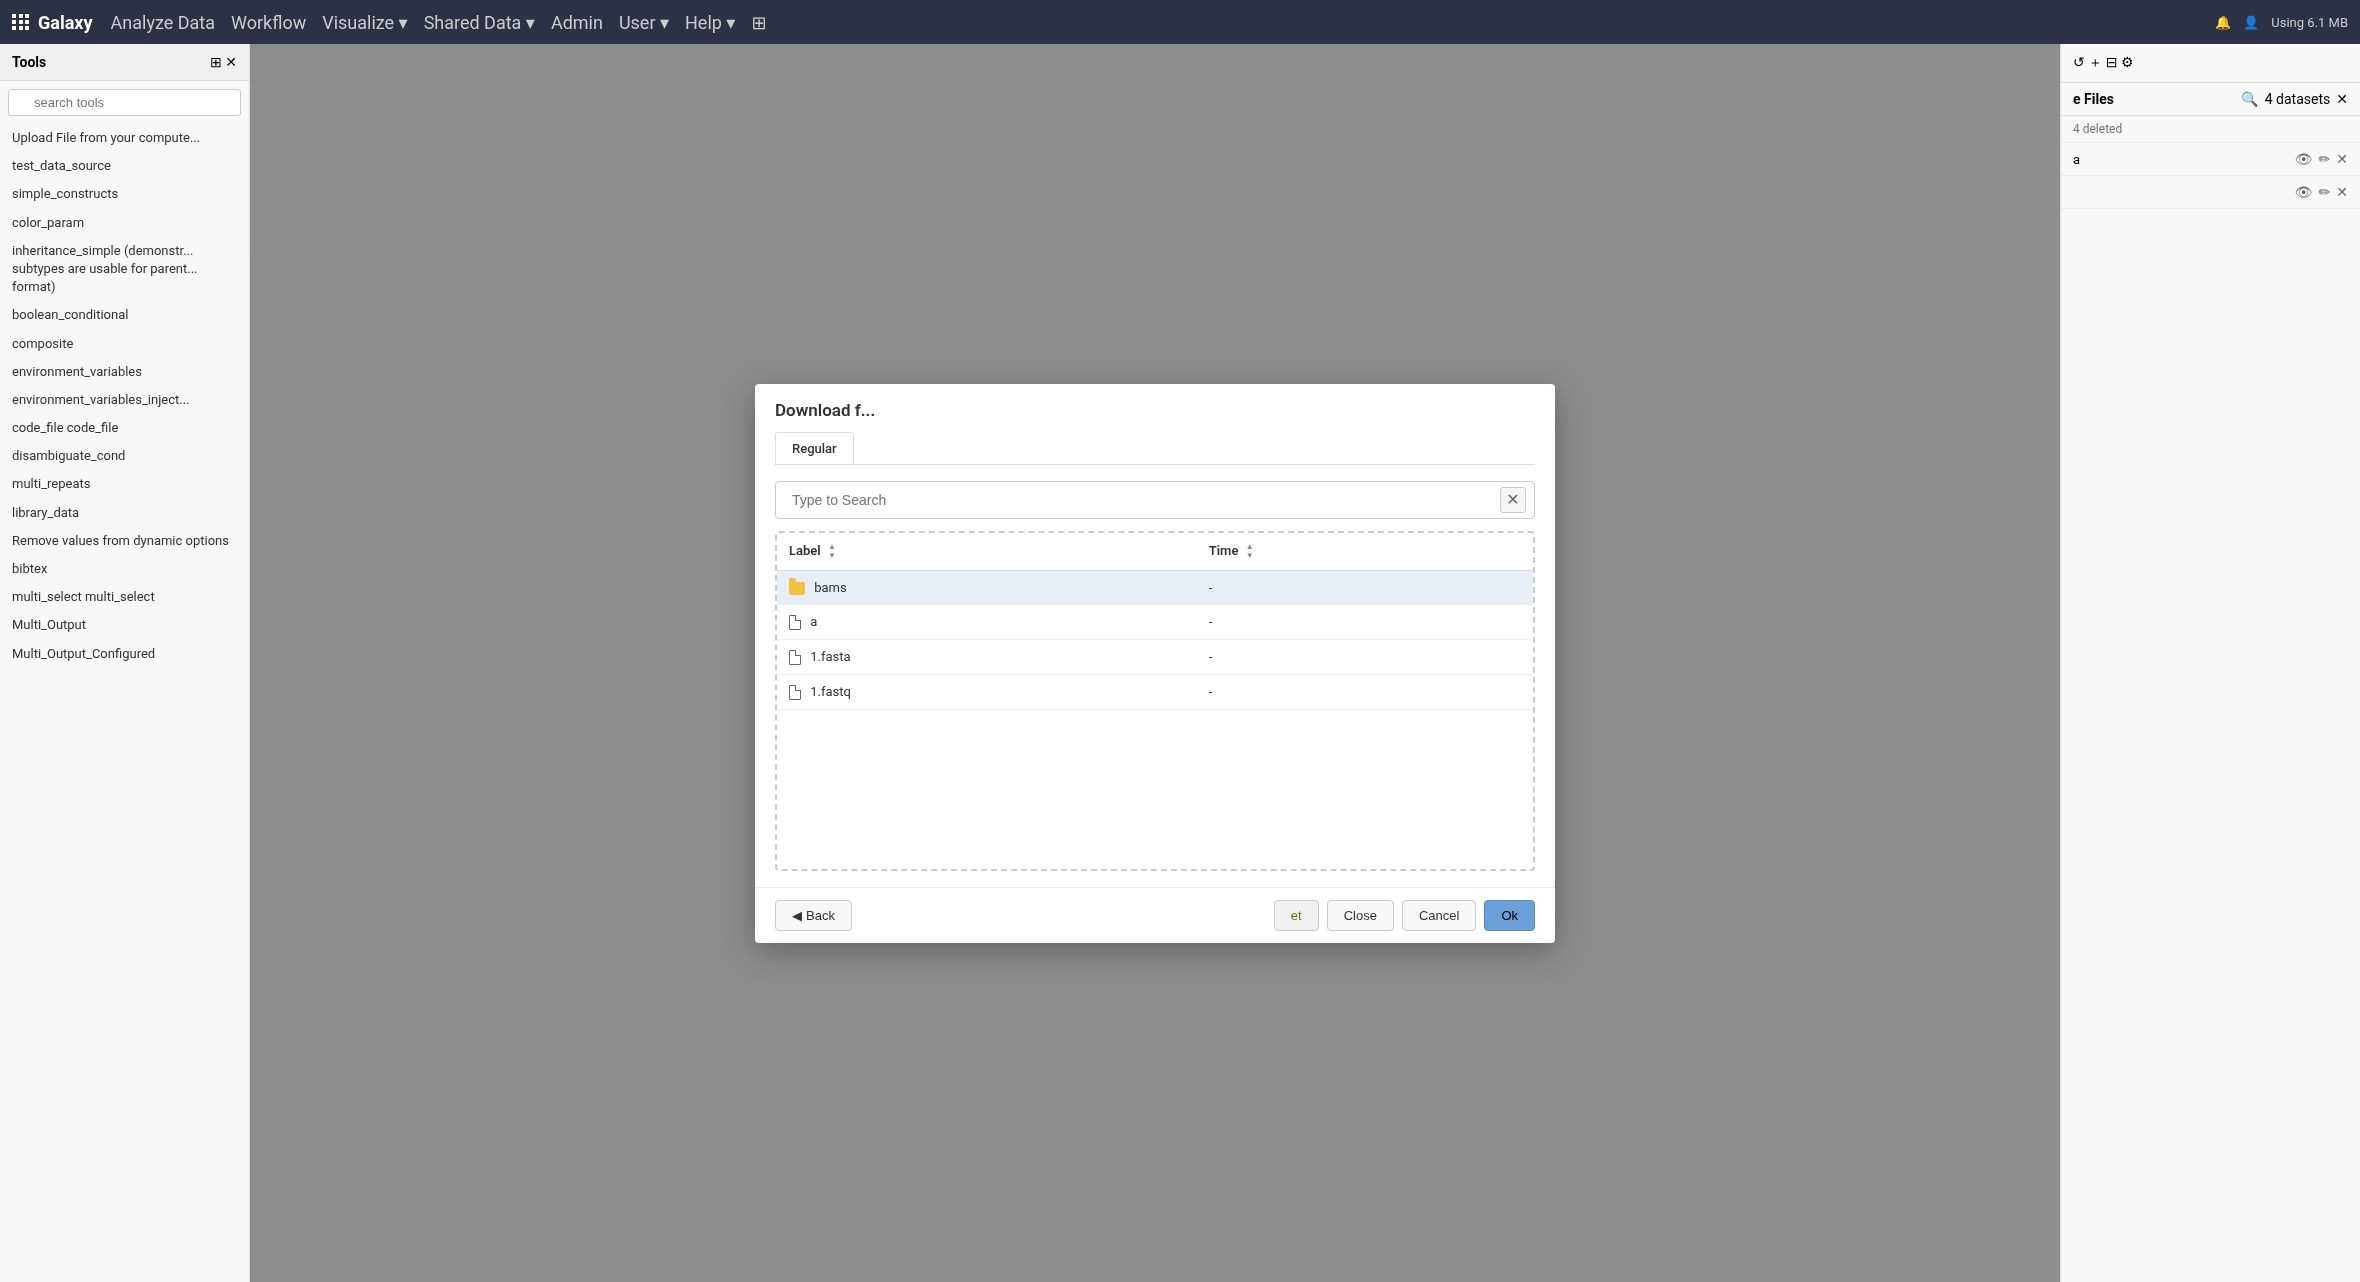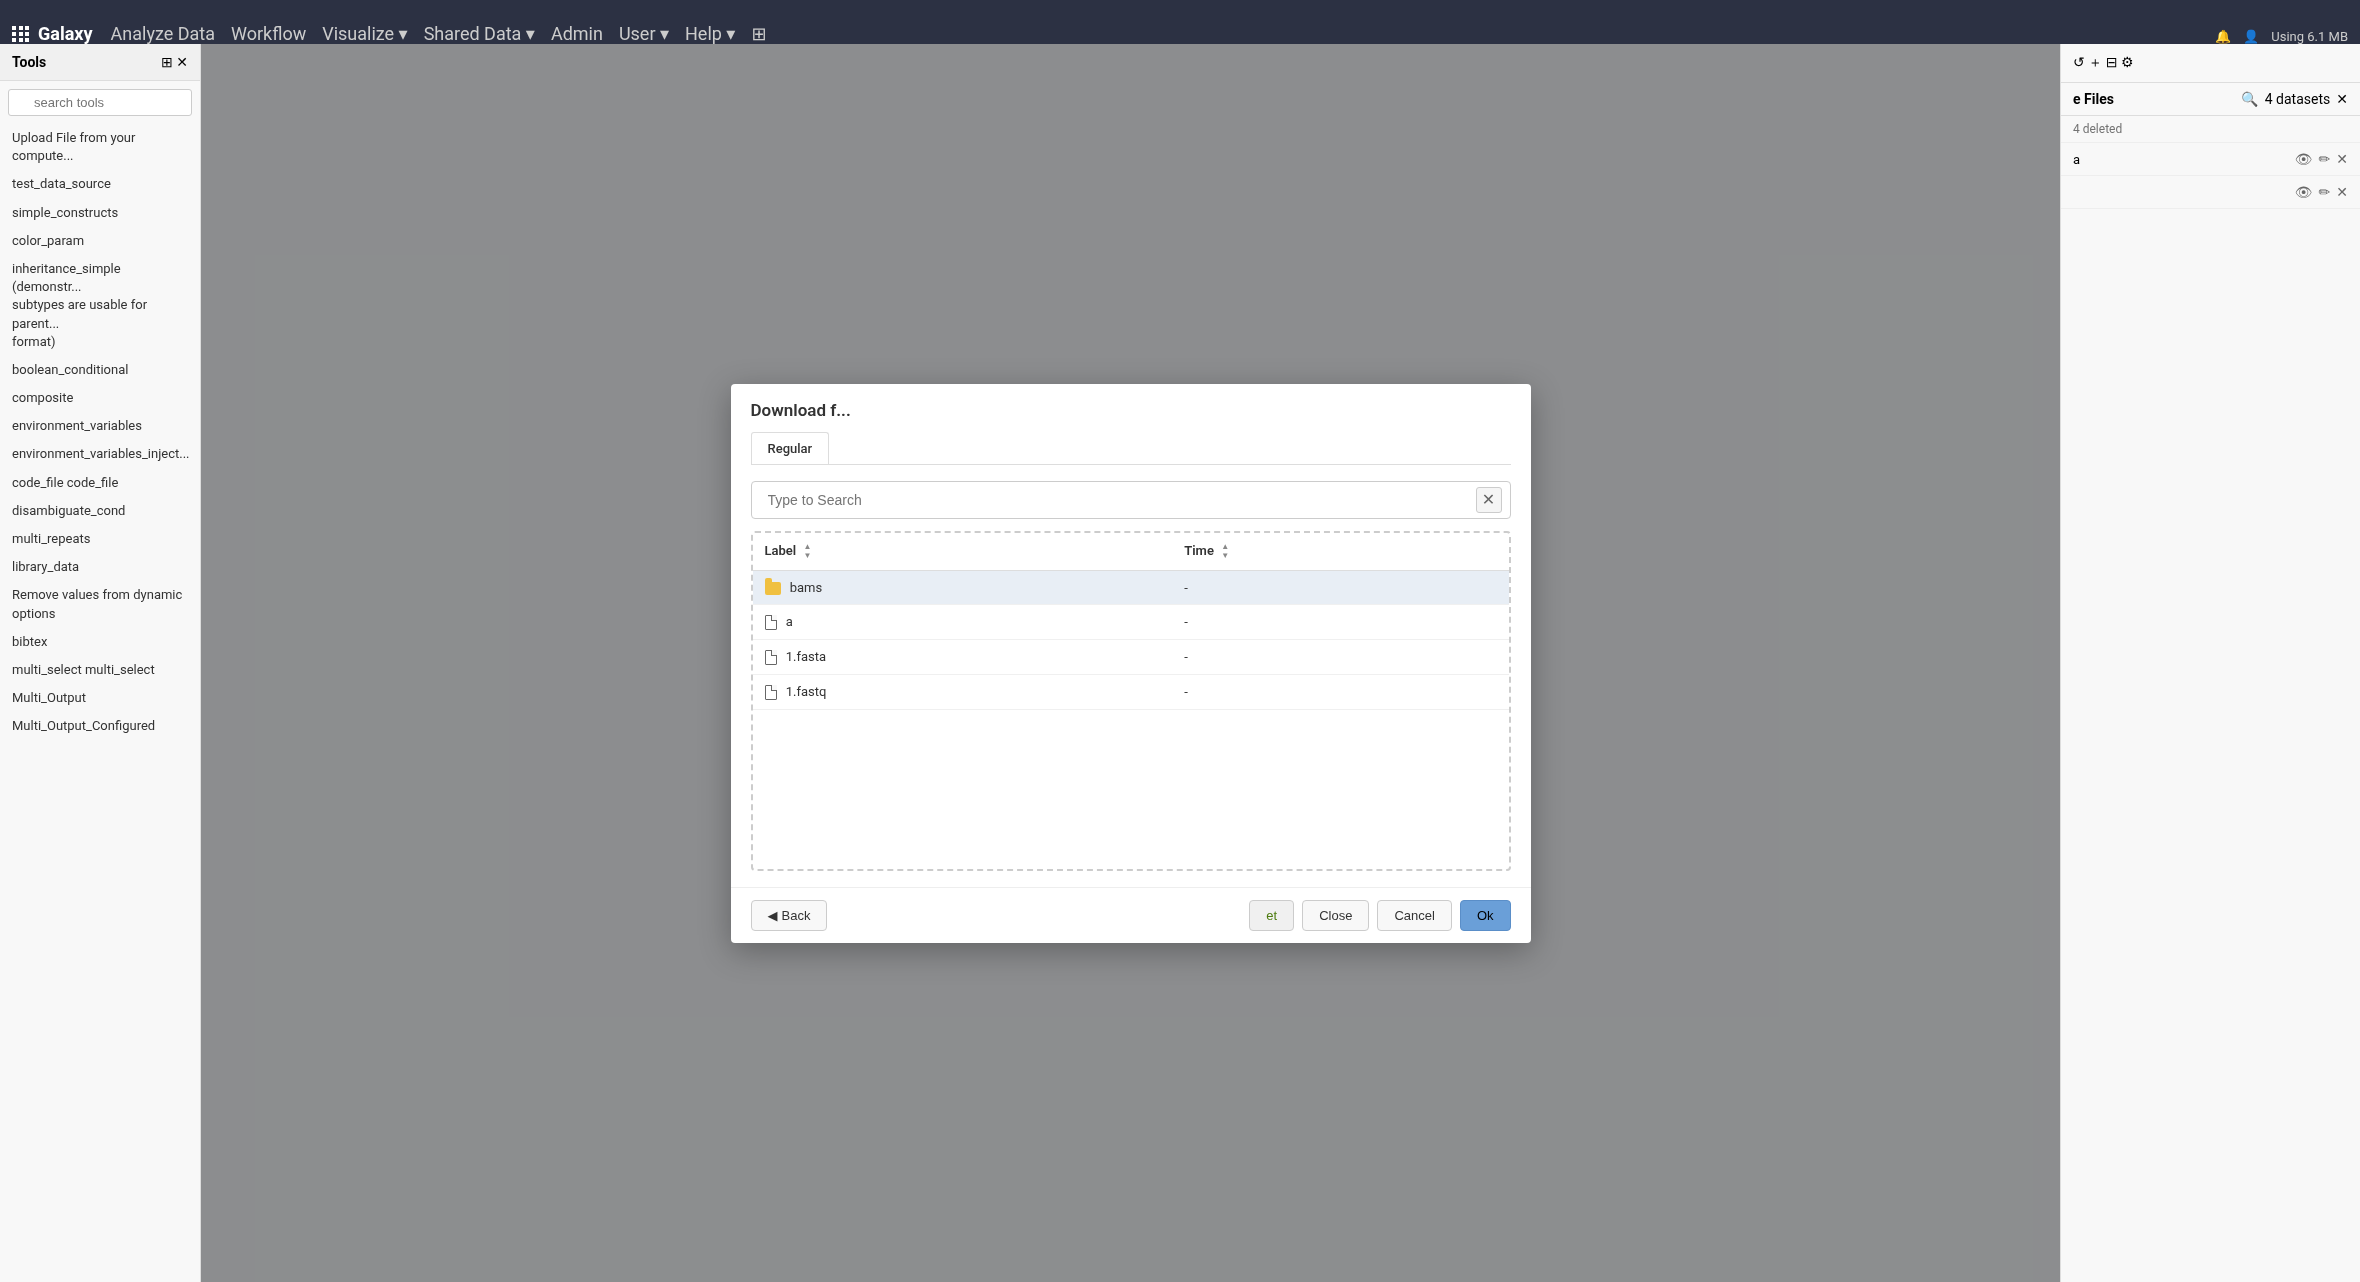--- a/index.html
+++ b/index.html
@@ -11,21 +11,21 @@
       width: 2360px;
       height: 1282px;
     }
 
     
     .navbar {
       background: #2c3143;
       color: #ccc;
       height: 44px;
       display: flex;
-      align-items: flex-end;
+      align-items: center;
       padding: 0 12px;
       gap: 18px;
       position: fixed;
       top: 0;
       left: 0;
       right: 0;
       z-index: 100;
     }
     .navbar-brand {
       display: flex;
@@ -64,21 +64,21 @@
 
     
     .main-layout {
       display: flex;
       margin-top: 44px;
       height: calc(1282px - 44px);
     }
 
     
     .sidebar {
-      width: 201px;
+      width: 250px;
       background: #f8f8f8;
       border-right: 1px solid #ddd;
       overflow-y: auto;
       flex-shrink: 0;
     }
     .sidebar-header {
       display: flex;
       align-items: center;
       justify-content: space-between;
       padding: 10px 12px;

